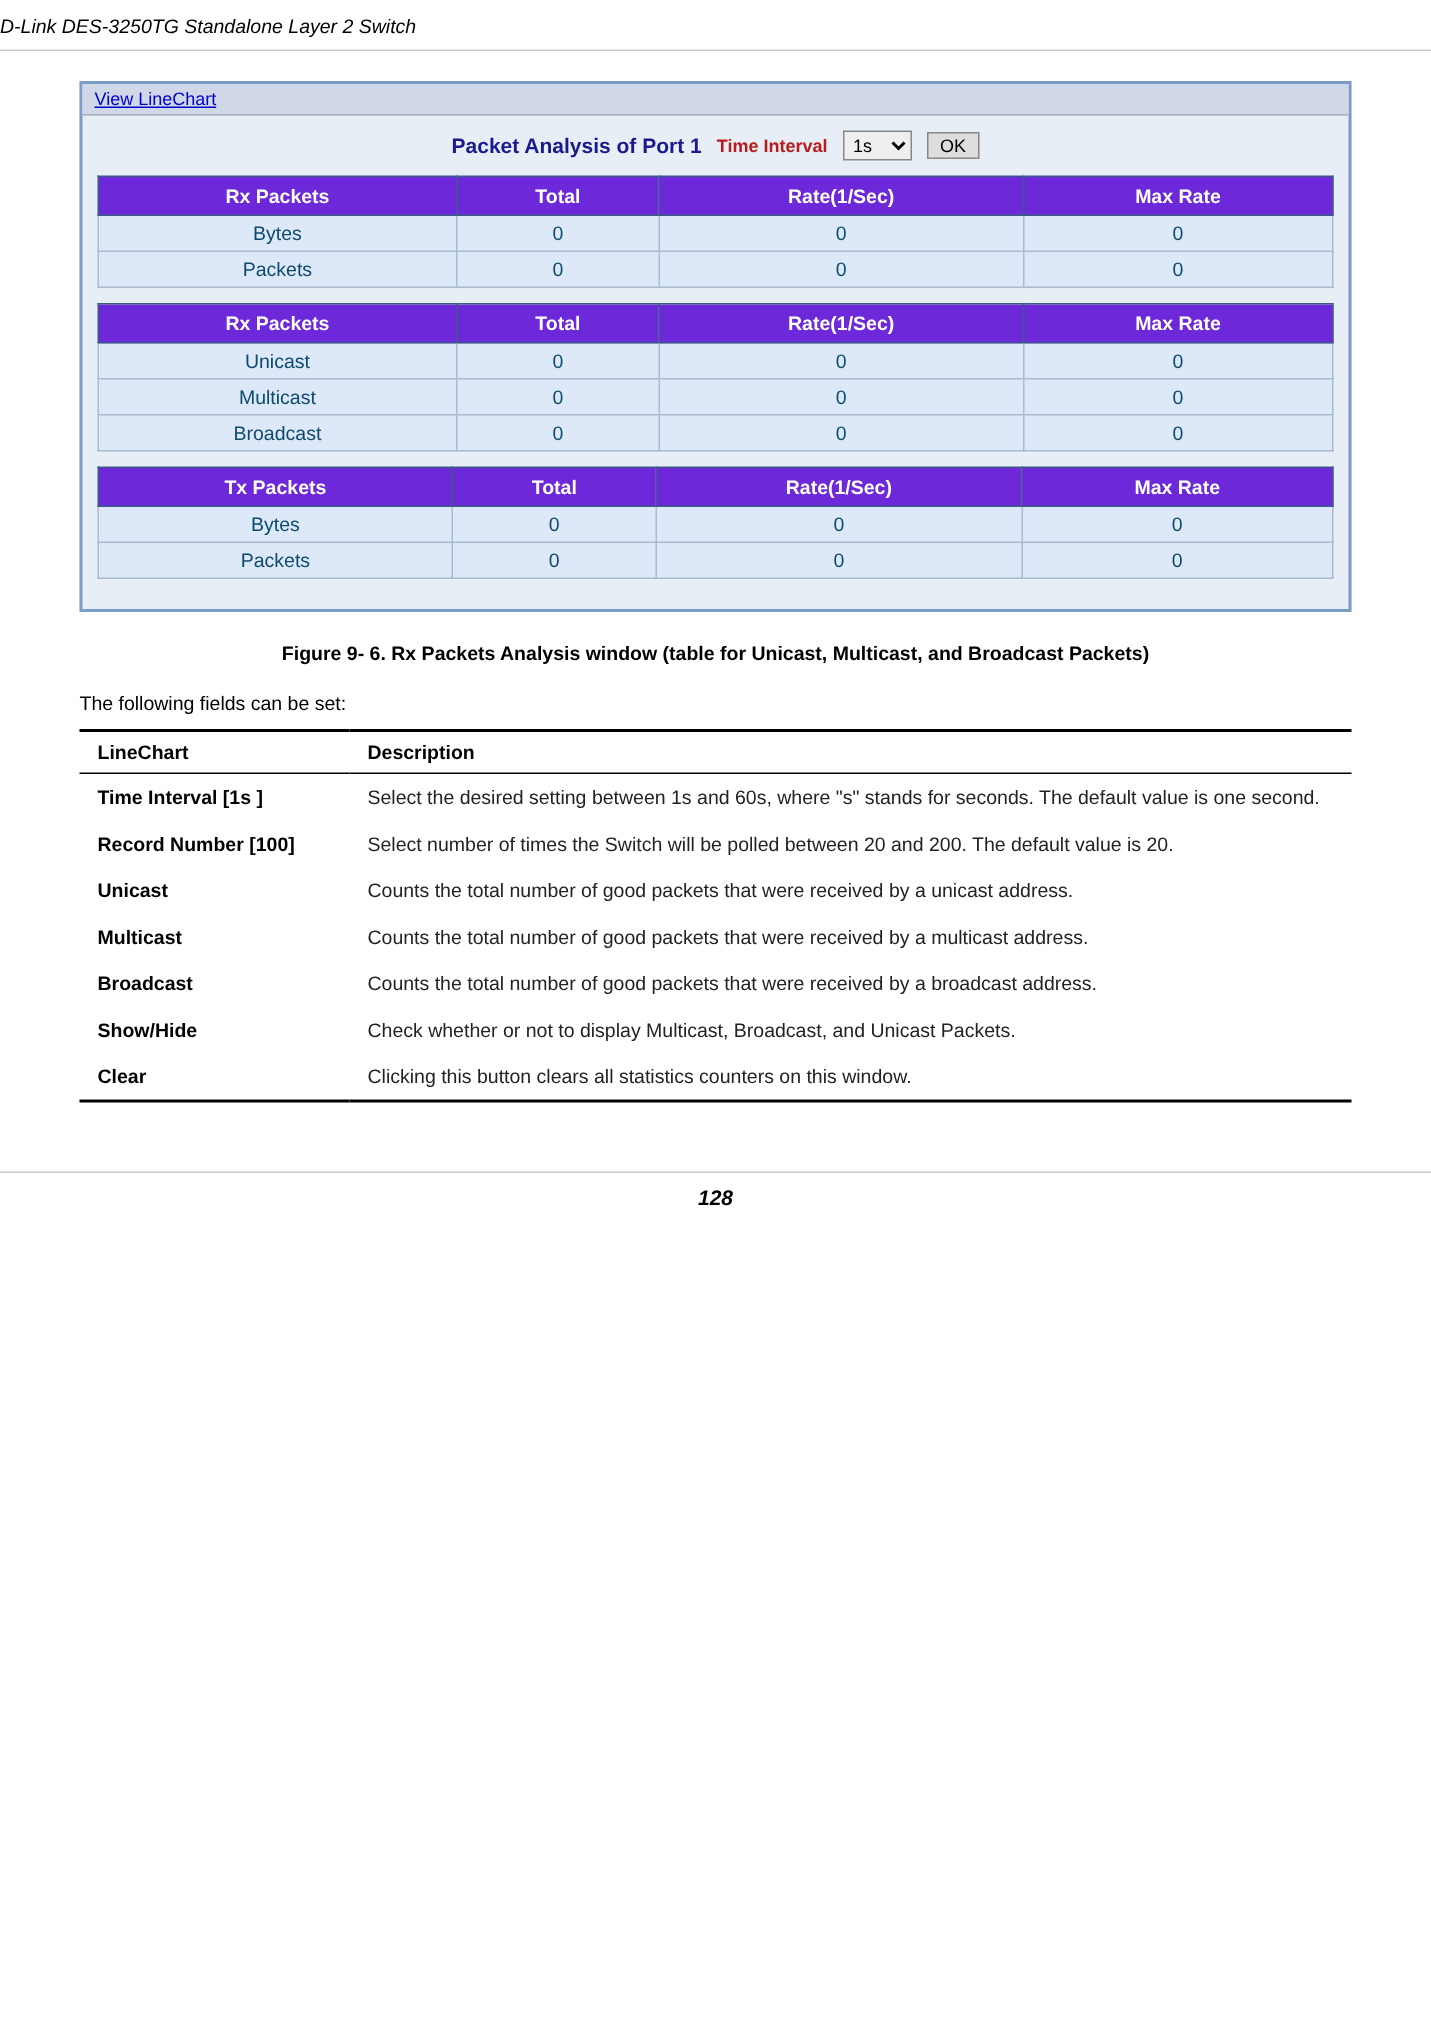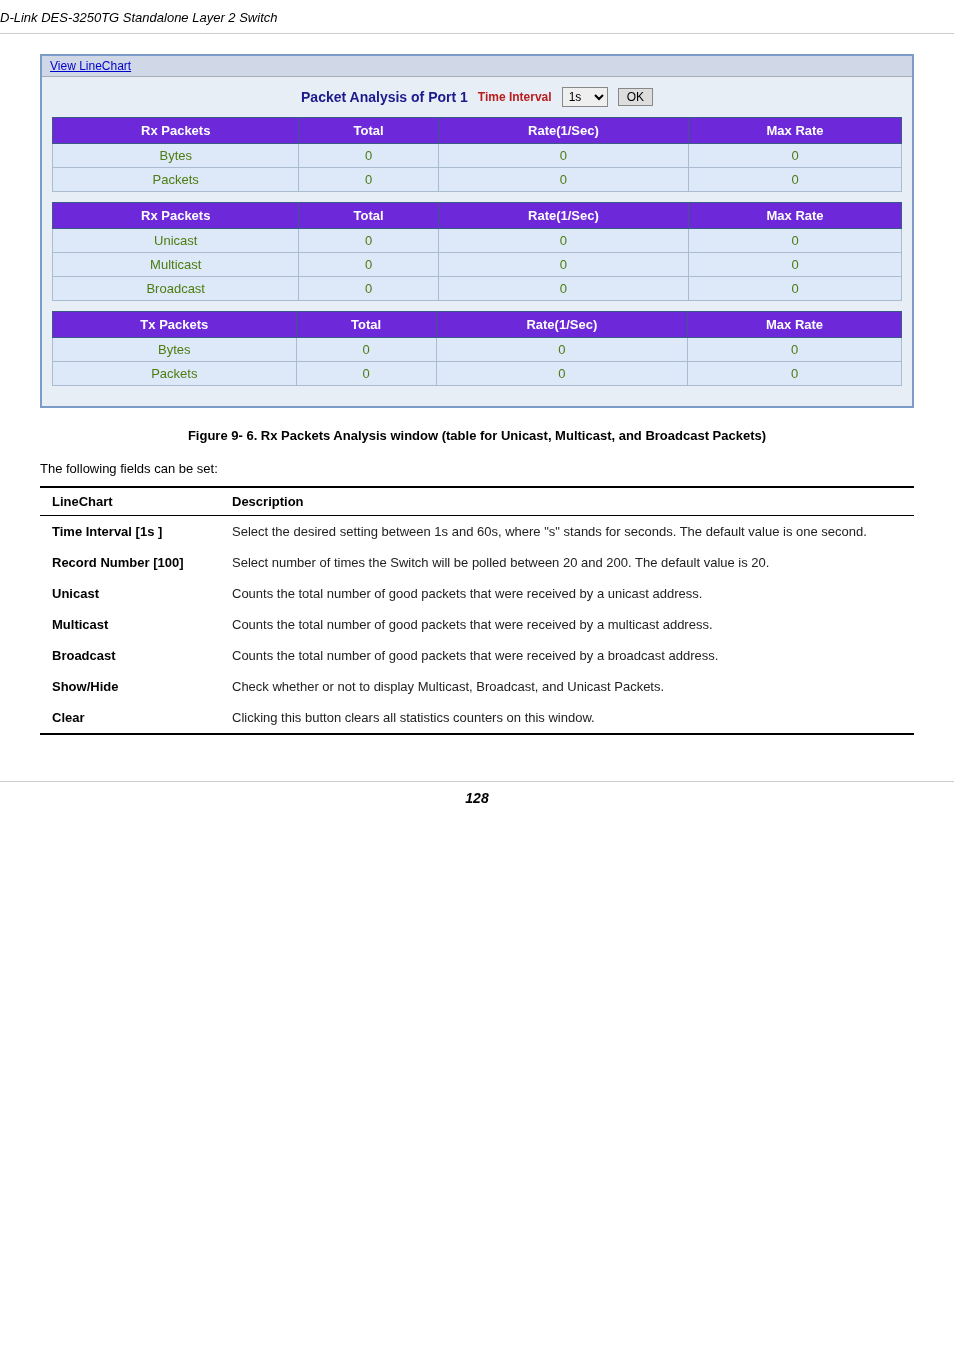--- a/index.html
+++ b/index.html
@@ -10,21 +10,21 @@
       color: #000;
       width: 954px;
     }
     .page-header {
       padding: 10px 0 8px;
       font-style: italic;
       font-size: 13px;
       border-bottom: 1px solid #ccc;
     }
     .main-content {
-      padding: 20px 40px 20px;
+      padding: 20px 53px 20px;
     }
     
     .panel {
       border: 2px solid #7a9cc7;
       background: #e8eef6;
       margin-bottom: 20px;
     }
     .panel-titlebar {
       background: #d0d8e8;
       padding: 3px 8px;
@@ -82,21 +82,21 @@
     }
     .packet-table td {
       background: #c8d8f0;
       color: #1a1a8c;
       padding: 4px 10px;
       text-align: center;
       border: 1px solid #aabbd0;
     }
     .packet-table tr.data-row td {
       background: #dde8f8;
-      color: #4d7c0f;
+      color: #0c4a6e;
     }
     
     .figure-caption {
       text-align: center;
       font-size: 13px;
       font-weight: bold;
       margin-bottom: 18px;
     }
     
     .desc-table-wrapper {

